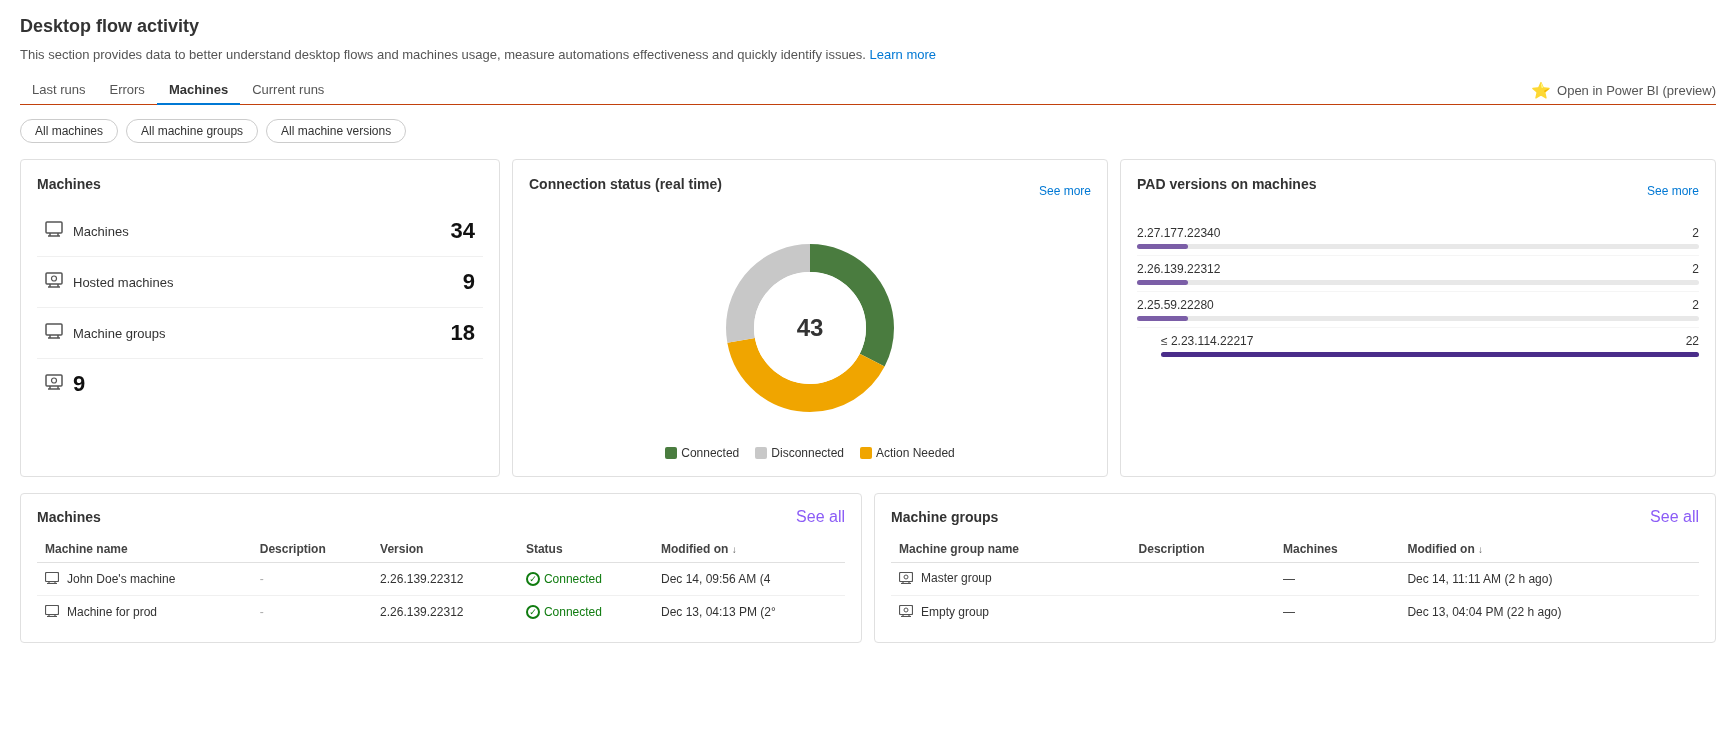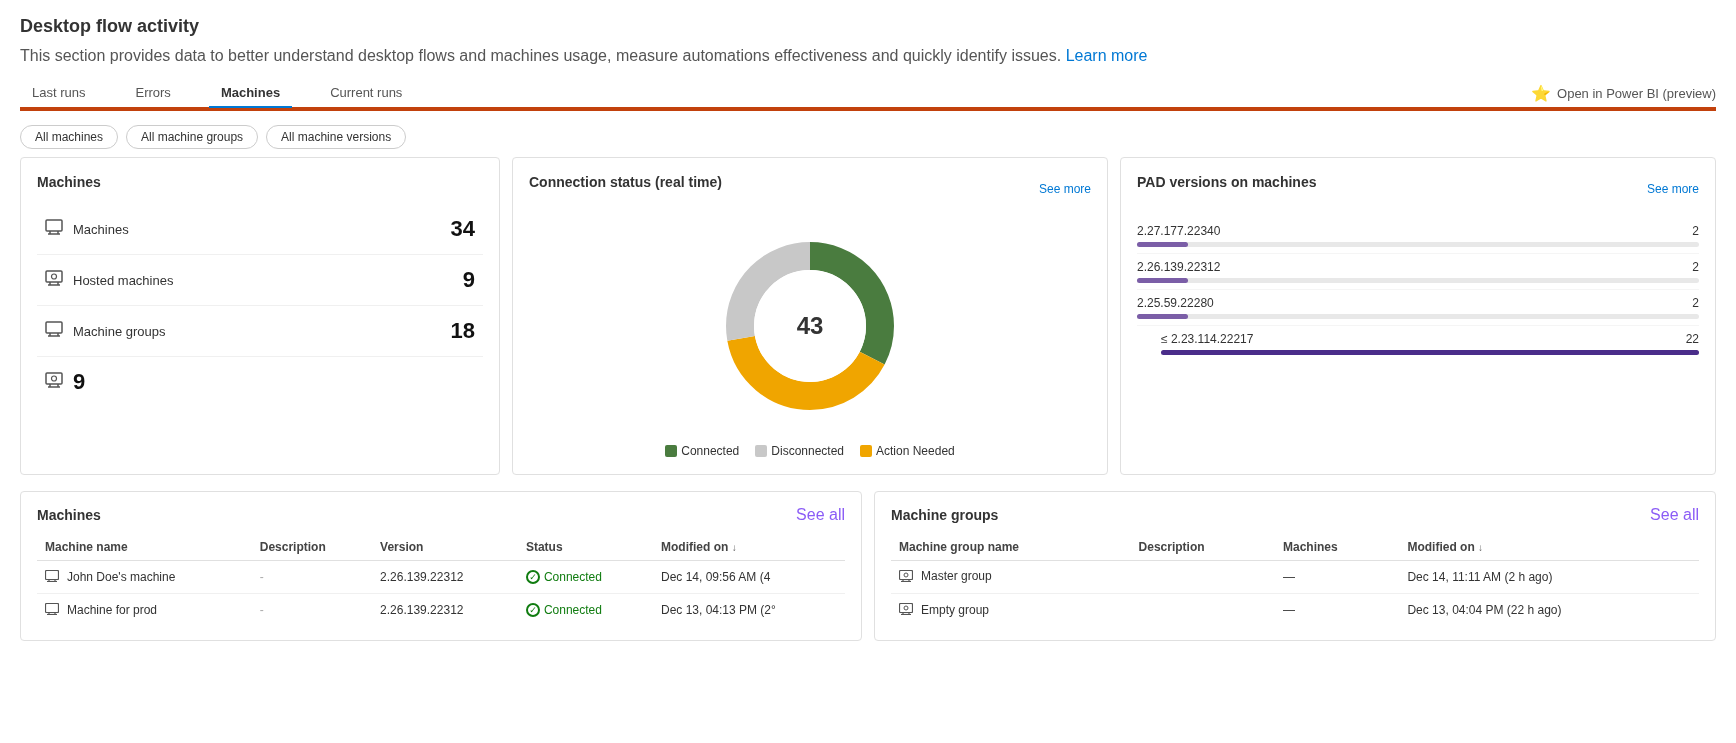--- a/index.html
+++ b/index.html
@@ -1,28 +1,28 @@
 <!DOCTYPE html>
 <html><head>
   <meta charset="utf-8">
   <style>
     * { box-sizing: border-box; margin: 0; padding: 0; }
     body { font-family: 'Segoe UI', Arial, sans-serif; font-size: 13px; color: #333; background: #fff; padding: 16px 20px; }
     
     .page-title { font-size: 18px; font-weight: 600; margin-bottom: 4px; }
-    .page-subtitle { font-size: 16px; color: #555; margin-bottom: 14px; margin-top: 10px; }
+    .page-subtitle { font-size: 13px; color: #555; margin-bottom: 14px; margin-top: 10px; }
     .page-subtitle a { color: #0078d4; text-decoration: none; }
 
-    .tabs-row { display: flex; align-items: center; border-bottom: 4px solid #c2410c; margin-bottom: 14px; gap: 26px; }
+    .tabs-row { display: flex; align-items: center; border-bottom: 1px solid #c2410c; margin-bottom: 14px; }
     .tab { padding: 6px 12px; cursor: pointer; font-size: 13px; color: #555; border-bottom: 2px solid transparent; margin-bottom: -1px; }
     .tab.active { color: #333; font-weight: 600; border-bottom: 2px solid #0078d4; }
     .open-powerbi { margin-left: auto; display: flex; align-items: center; gap: 6px; font-size: 13px; color: #555; cursor: pointer; }
     .open-powerbi .bi-icon { font-size: 16px; }
 
-    .filter-row { display: flex; gap: 8px; margin-bottom: 8px; }
+    .filter-row { display: flex; gap: 8px; margin-bottom: 16px; }
     .filter-btn { border: 1px solid #ccc; border-radius: 16px; padding: 4px 14px; font-size: 12px; cursor: pointer; background: #fff; color: #333; }
 
     .cards-row { display: flex; gap: 12px; margin-bottom: 16px; }
     
     .card { background: #fff; border: 1px solid #e0e0e0; border-radius: 4px; padding: 16px; }
     .card-machines { flex: 0 0 480px; }
     .card-connection { flex: 1; }
     .card-pad { flex: 1; }
 
     .card-title { font-size: 14px; font-weight: 600; margin-bottom: 14px; color: #333; }

